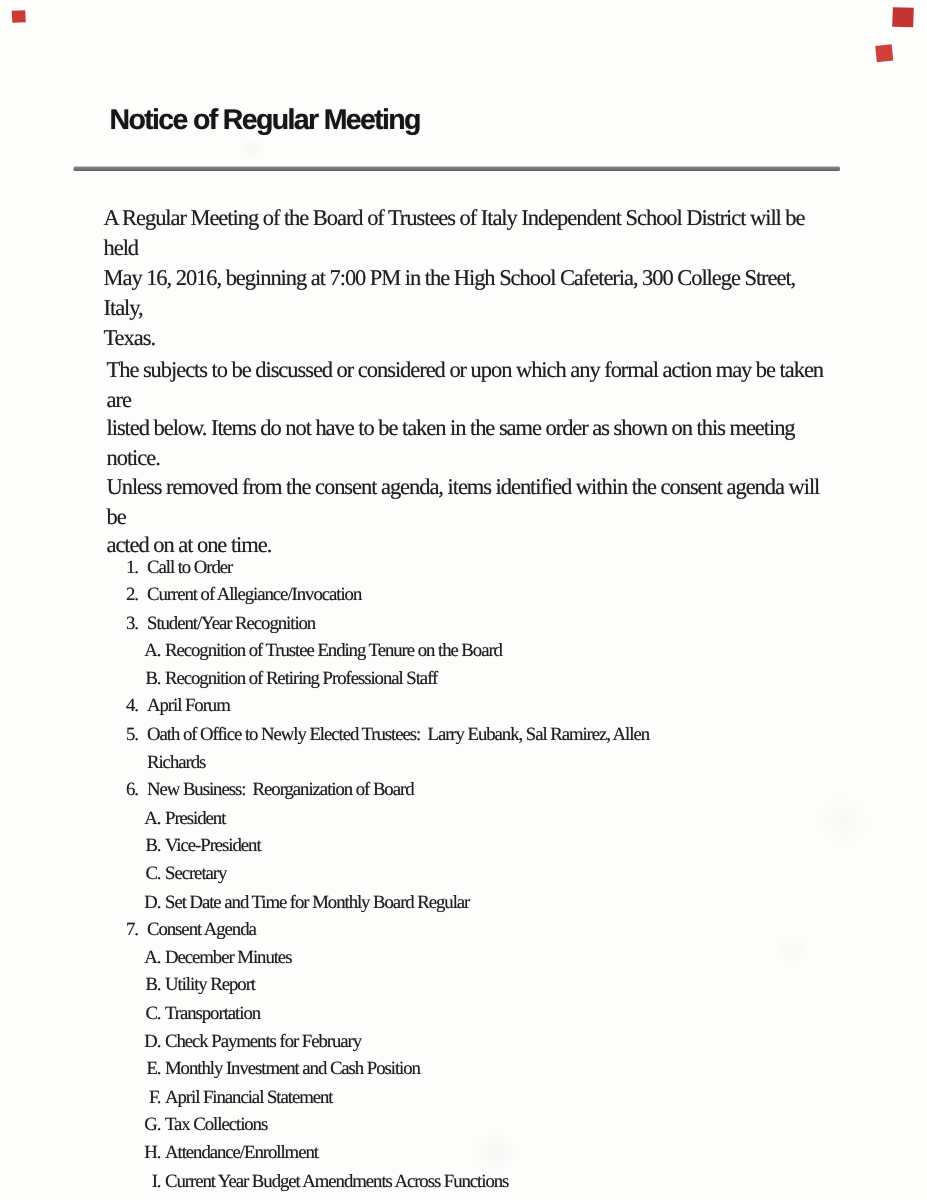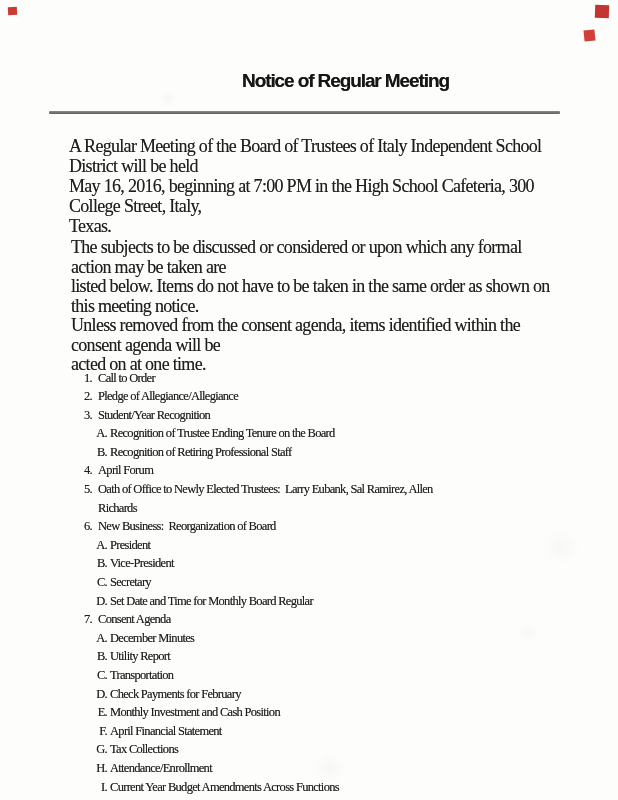--- a/index.html
+++ b/index.html
@@ -26,41 +26,40 @@
   .mark-tr2 { left:584px; top:30px; width:11px; height:11px; transform:rotate(-6deg); background:#d04038; }
 
   .title {
     margin:0 0 0 4px;
     font-family:"Liberation Sans", sans-serif;
     font-weight:bold;
     font-size:19px; line-height:22px;
     letter-spacing:-1.1px;
     color:#161616;
     text-shadow:0 0 0.6px rgba(20,20,20,0.65);
-    text-align:center;
   }
   .org {
     margin:11px 0 0 4px;
     font-family:"Liberation Sans", sans-serif;
     font-weight:bold;
     font-size:14px; line-height:15.5px;
     letter-spacing:-0.9px;
     color:#161616;
     text-shadow:0 0 0.6px rgba(20,20,20,0.6);
   }
   .rule {
     margin:19px 0 0 -20px;
     width:511px; height:3px;
     background:linear-gradient(to bottom,#8d8d8d,#5e5e5e);
     border-radius:1px;
   }
   .para {
     width:480px;
     white-space:pre-line;
-    font-size:18px;
+    font-size:15px;
     letter-spacing:-0.7px;
     text-shadow:0 0 0.5px rgba(30,30,30,0.55);
   }
   .p1 { margin:22px 0 0 0; line-height:20px; }
   .p2 { margin:2px;          line-height:19.5px; }
 
   .agenda { margin:-8px 0 0 15px; font-size:12.5px; letter-spacing:-0.7px;
             text-shadow:0 0 0.5px rgba(30,30,30,0.55); }
   .row  { display:flex; line-height:18.6px; }
   .row .num    { width:14px; flex:none; }
@@ -94,21 +93,21 @@
 
   <div class="agenda">
 
     <div class="row">
       <span class="num">1.</span>
       <span class="txt">Call to Order</span>
     </div>
 
     <div class="row">
       <span class="num">2.</span>
-      <span class="txt">Pledge of Allegiance/Allegiance</span>
+      <span class="txt">Current of Allegiance/Invocation</span>
     </div>
 
     <div class="row">
       <span class="num">3.</span>
       <span class="txt">Student/Year Recognition</span>
     </div>
     <div class="row sub">
       <span class="letter">A.</span>
       <span class="txt">Recognition of Trustee Ending Tenure on the Board</span>
     </div>

